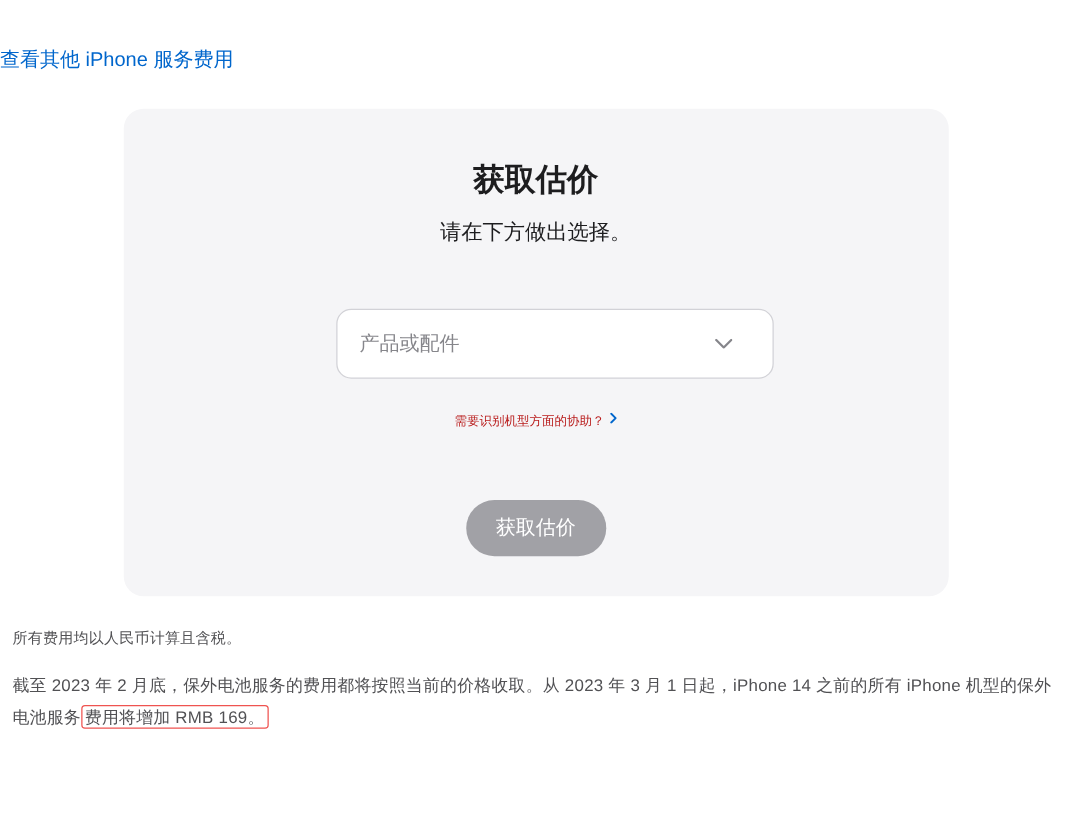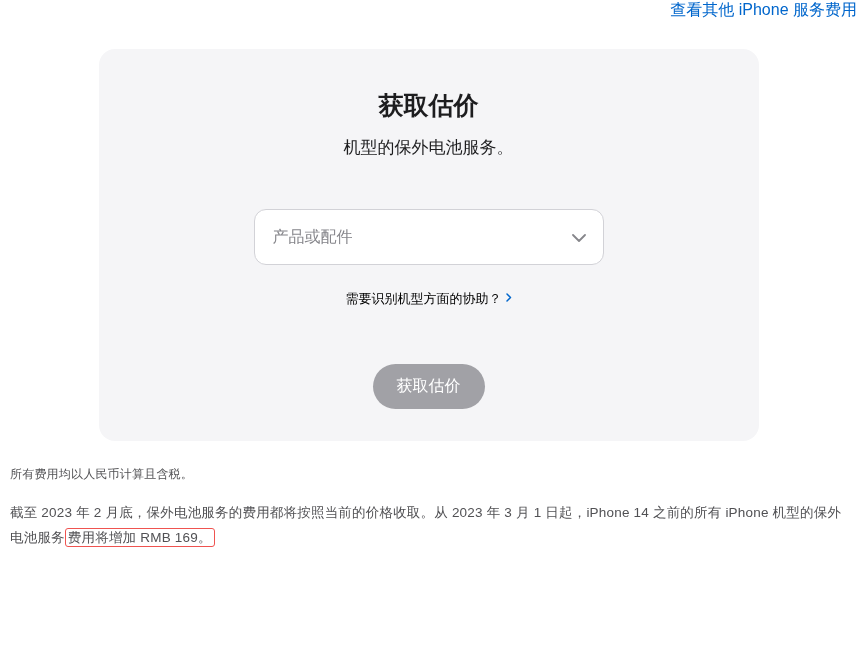--- a/index.html
+++ b/index.html
@@ -8,21 +8,22 @@
       box-sizing: border-box;
     }
     body {
       font-family: -apple-system, BlinkMacSystemFont, "SF Pro Text", "Helvetica Neue", Arial, sans-serif;
       background: #ffffff;
       width: 857px;
       height: 663px;
       position: relative;
     }
     .top-link {
-      text-align: right;
+      text-align: left;
+      padding-top: 38px;
       padding-bottom: 28px;
     }
     .top-link a {
       color: #0066cc;
       text-decoration: none;
       font-size: 16px;
     }
     .card {
       background: #f5f5f7;
       border-radius: 16px;
@@ -55,31 +56,32 @@
       border-radius: 12px;
       padding: 0 48px 0 18px;
       font-size: 16px;
       color: #86868b;
       text-align: left;
       cursor: pointer;
       appearance: none;
       -webkit-appearance: none;
       display: flex;
       align-items: center;
+      margin-left: 15px;
     }
     .chevron {
       position: absolute;
       right: 18px;
       top: 50%;
       transform: translateY(-50%);
       pointer-events: none;
     }
     .help-link {
-      font-size: 13px;
-      color: #000000;
+      font-size: 10px;
+      color: #b91c1c;
       text-decoration: none;
       display: inline-flex;
       align-items: flex-start;
       gap: 4px;
       margin-bottom: 56px;
       margin-top: -4px;
     }
     .submit-btn {
       background: #a1a1a6;
       color: #ffffff;
@@ -114,21 +116,21 @@
   </style>
 </head>
 <body>
 
 <div class="top-link">
   <a href="#">查看其他 iPhone 服务费用</a>
 </div>
 
 <div class="card">
   <h2 class="card-title">获取估价</h2>
-  <p class="card-subtitle">机型的保外电池服务。</p>
+  <p class="card-subtitle">请在下方做出选择。</p>
 
   <div class="select-wrapper">
     <div class="select-input">产品或配件</div>
     <span class="chevron">
       <svg width="14" height="8" viewBox="0 0 14 8" fill="none">
         <path d="M1 1L7 7L13 1" stroke="#86868b" stroke-width="1.8" stroke-linecap="round" stroke-linejoin="round"></path>
       </svg>
     </span>
   </div>
 

